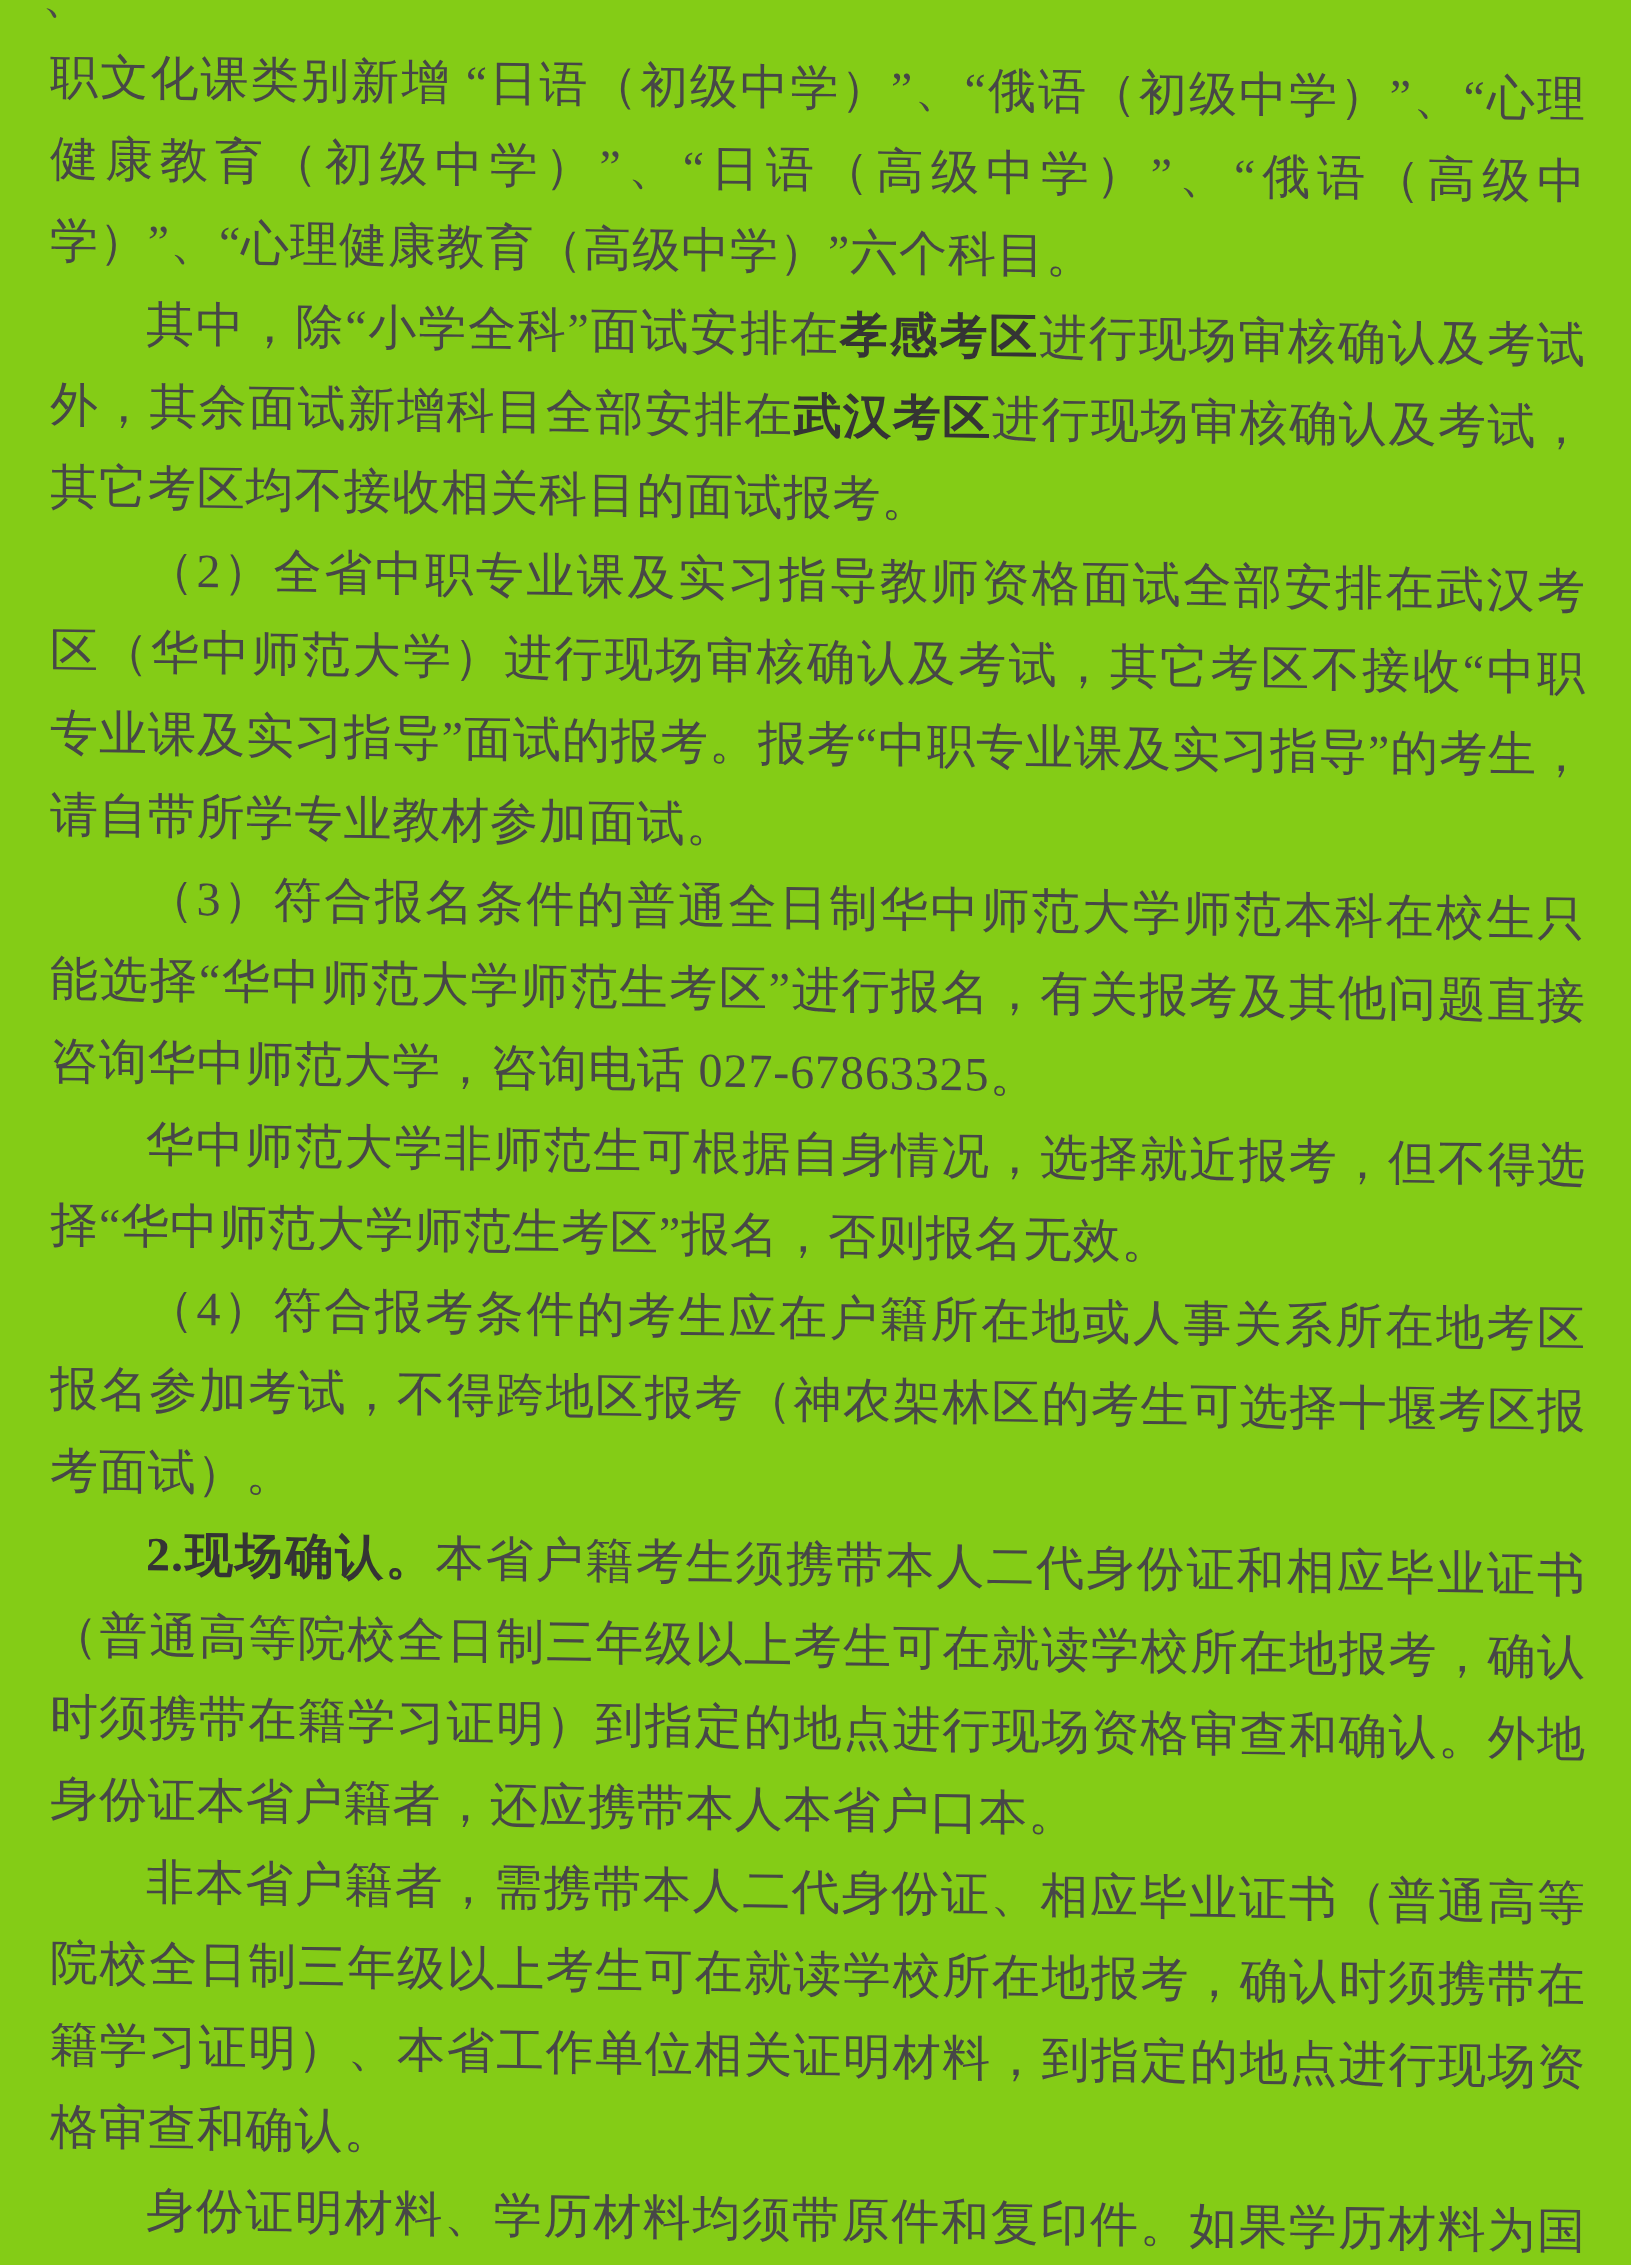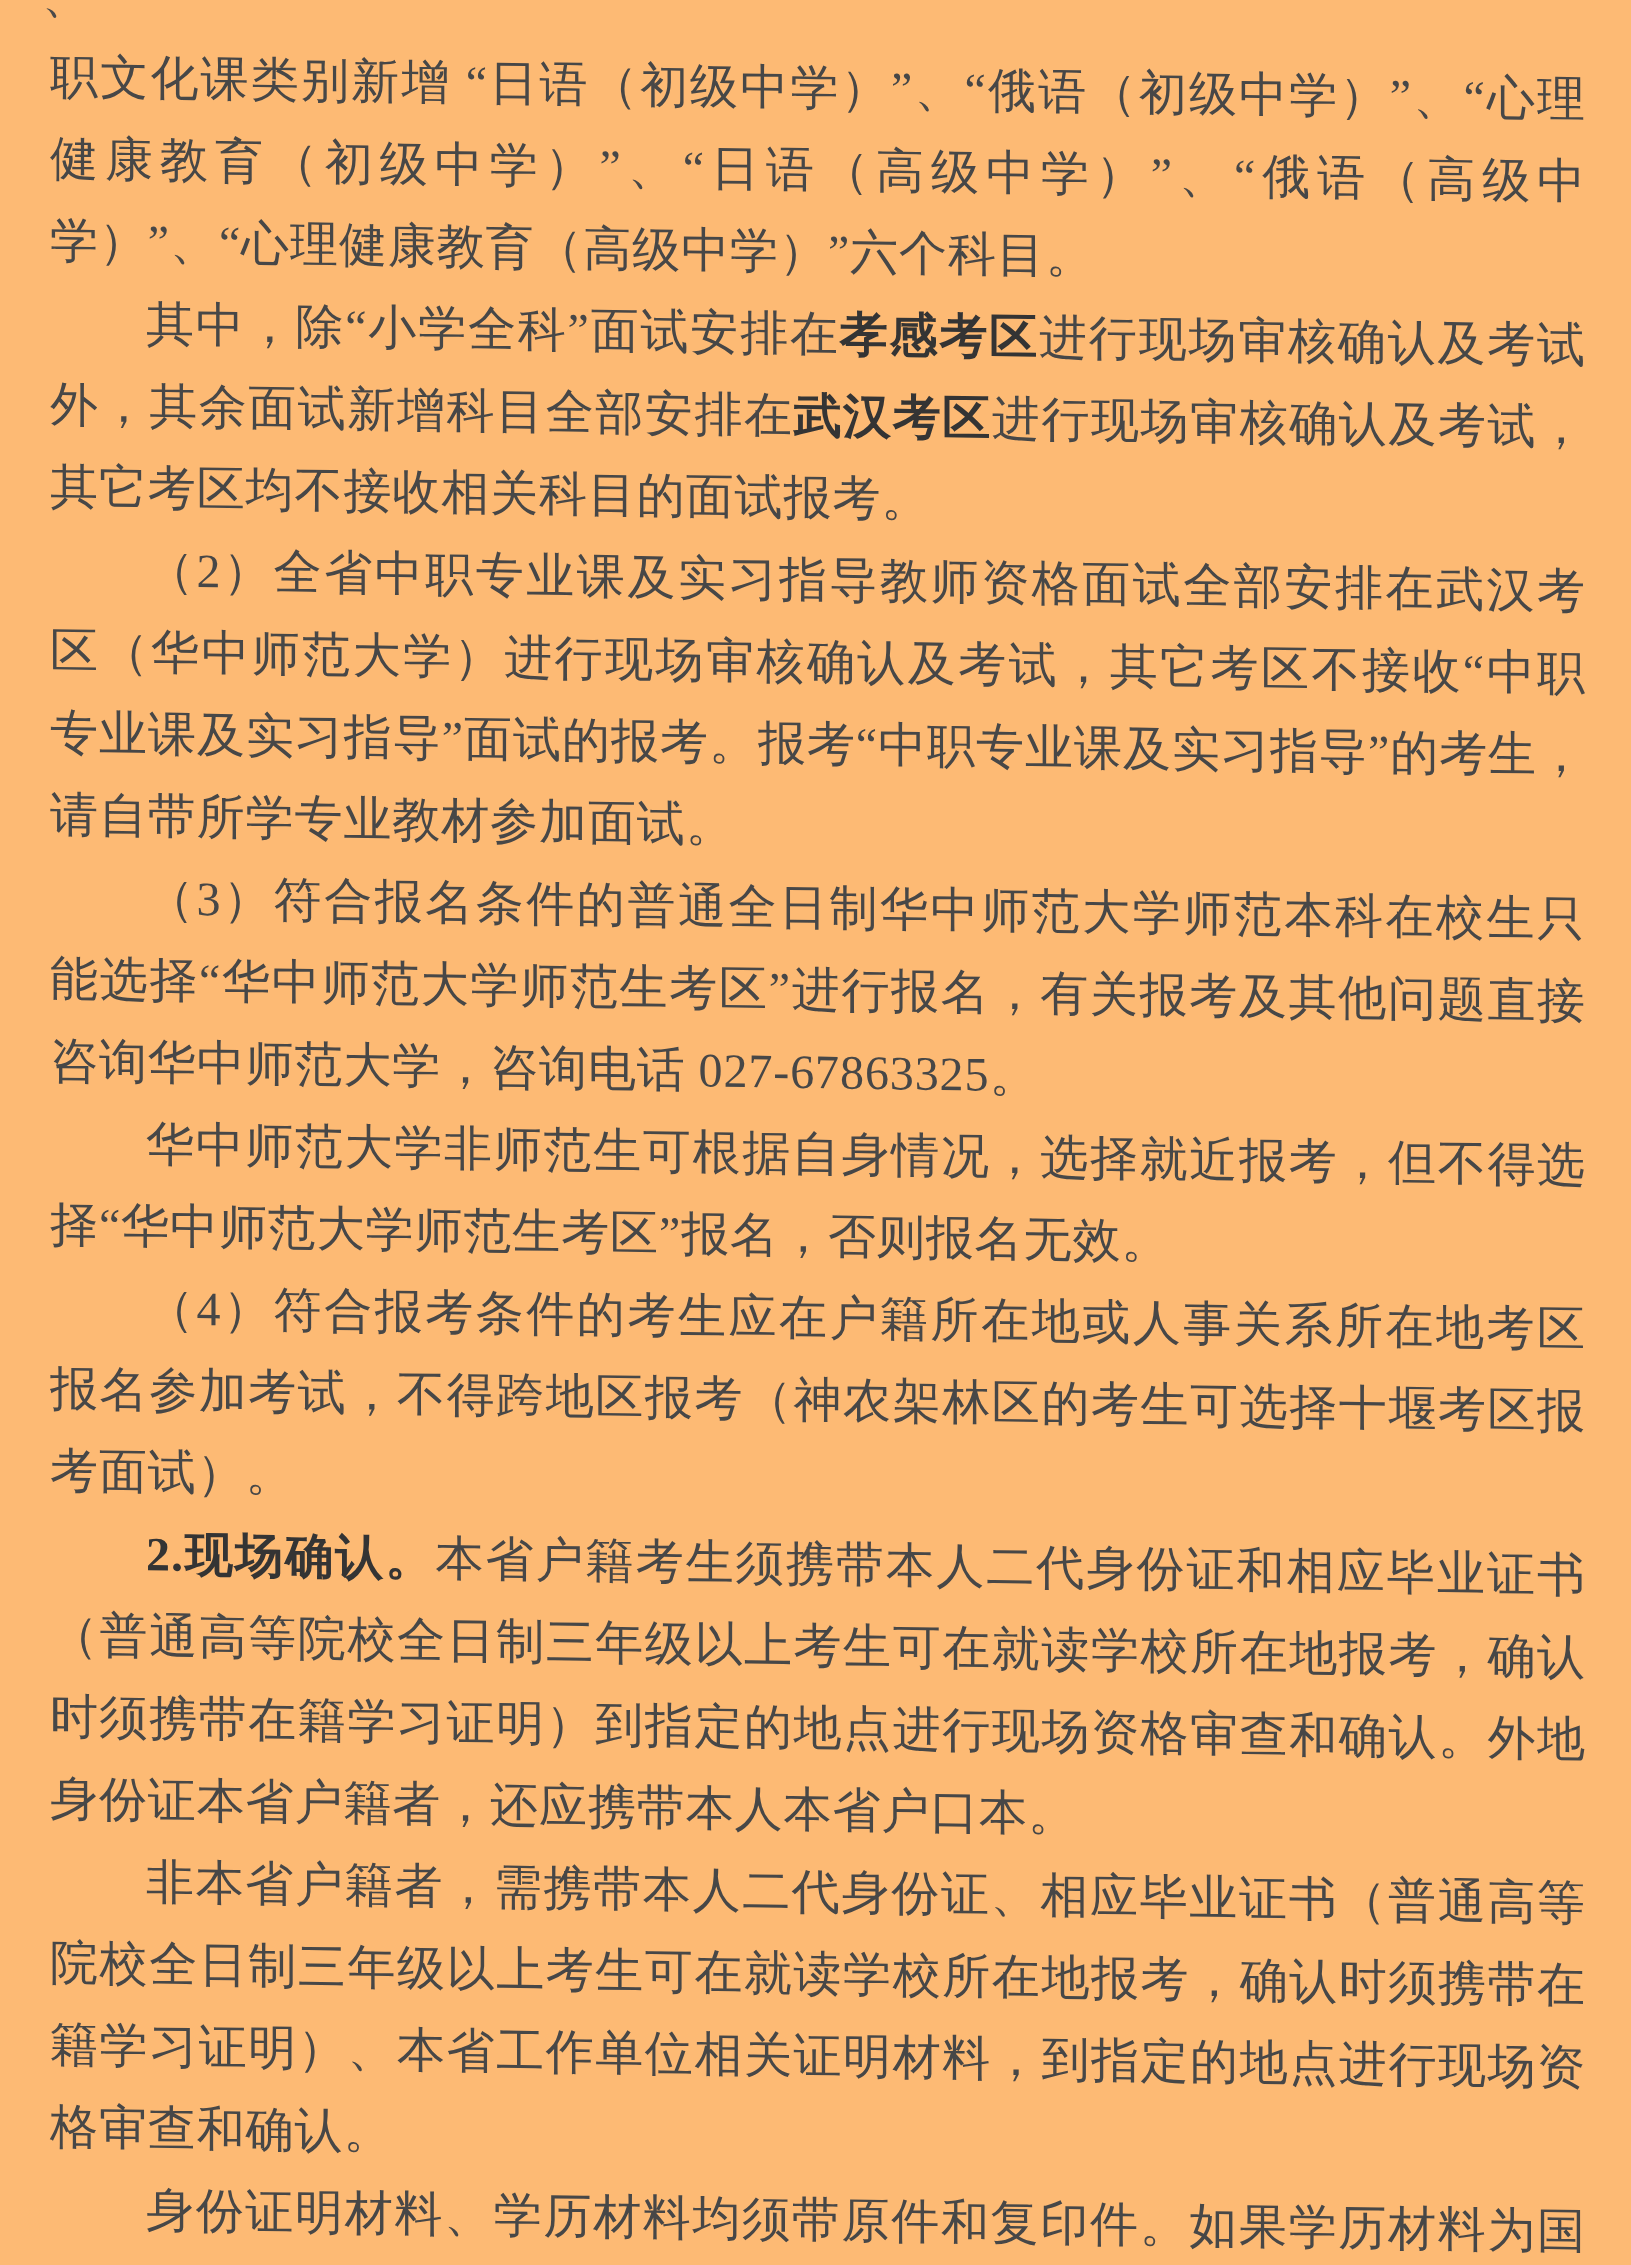--- a/index.html
+++ b/index.html
@@ -4,21 +4,21 @@
 <style>
   html, body {
     margin: 0;
     padding: 0;
     background: #ffffff;
   }
   .page {
     position: relative;
     width: 1631px;
     height: 2266px;
-    background: #fdba74;
+    background: #84cc16;
     overflow: hidden;
     font-family: "Liberation Serif", "DejaVu Serif", serif;
   }
   .content {
     position: absolute;
     left: 0;
     top: 0;
     width: 1631px;
     box-sizing: border-box;
     padding: 35px 45px 0 50px;

